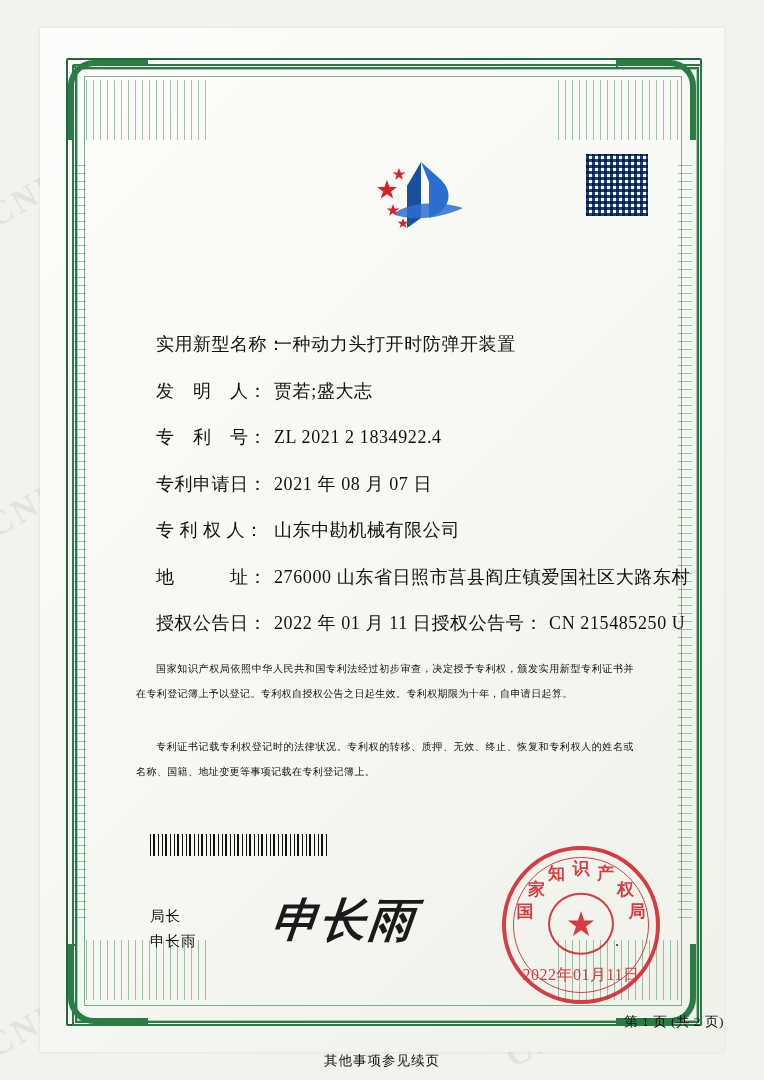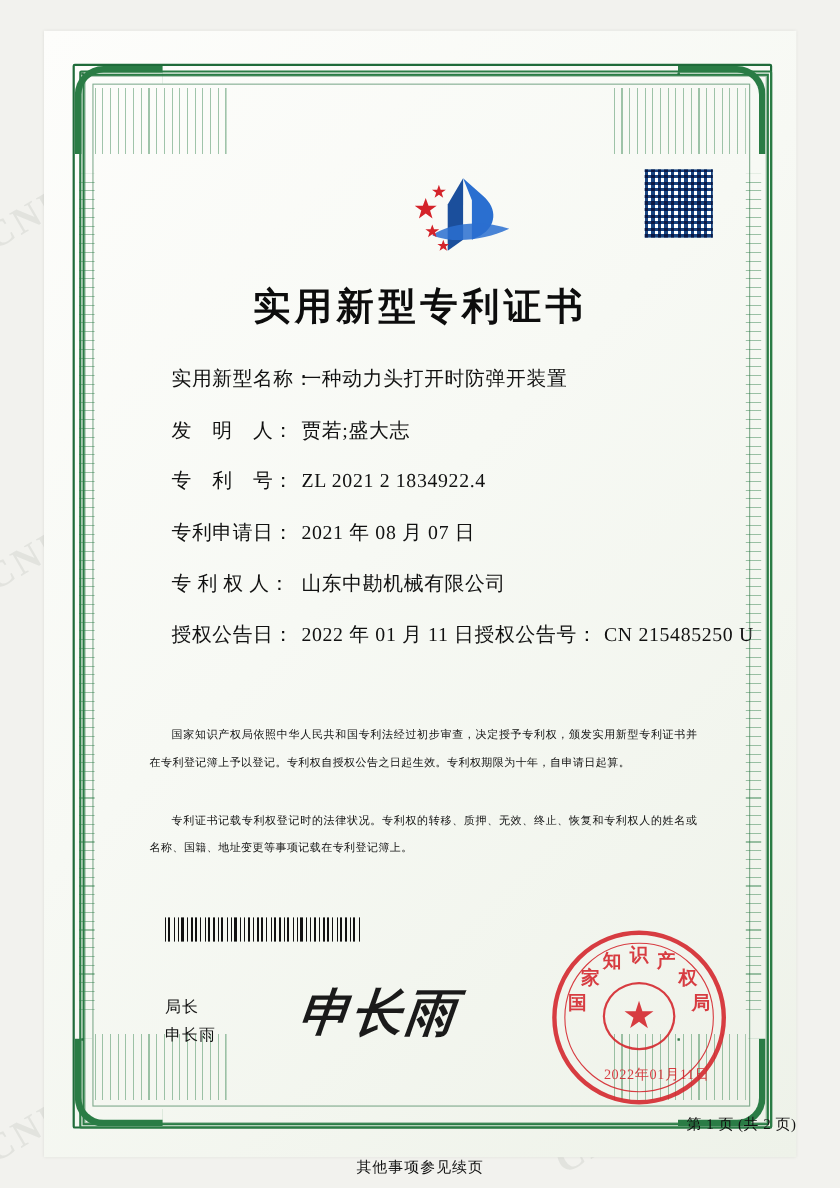--- a/index.html
+++ b/index.html
@@ -267,24 +267,23 @@
     left: 50%;
     top: 50%;
     margin-left: -10px;
     margin-top: -10px;
   }
   .seal-date {
     position: absolute;
     left: 50%;
     bottom: 14px;
     transform: translateX(-50%);
-    font-size: 13px;
+    font-size: 16px;
     letter-spacing: 0.5px;
     white-space: nowrap;
-    margin-left: 16px;
   }
 
   
   .page-num {
     position: absolute;
     left: 0; right: 0;
     top: 985px;
     text-align: right;
     font-size: 13.5px;
     color: #111;
@@ -337,21 +336,20 @@
         <polygon points="24,24 26.6,31 34,31 28,35.4 30.2,42.6 24,38.2 17.8,42.6 20,35.4 14,31 21.4,31"></polygon>
         <polygon points="36,12 37.6,16.4 42.3,16.4 38.5,19.2 39.9,23.7 36,21 32.1,23.7 33.5,19.2 29.7,16.4 34.4,16.4"></polygon>
         <polygon points="30,48 31.6,52.4 36.3,52.4 32.5,55.2 33.9,59.7 30,57 26.1,59.7 27.5,55.2 23.7,52.4 28.4,52.4"></polygon>
         <polygon points="40,62 41.4,65.8 45.4,65.8 42.2,68.2 43.4,72 40,69.7 36.6,72 37.8,68.2 34.6,65.8 38.6,65.8"></polygon>
       </g>
     </svg>
   </div>
 
   <div class="qr"></div>
 
-  <div class="title">实用新型专利证书</div>
 
   <div class="fields">
     <div class="row">
       <span class="lbl">实用新型名称：</span>
       <span class="val">一种动力头打开时防弹开装置</span>
     </div>
     <div class="row">
       <span class="lbl">发　明　人：</span>
       <span class="val">贾若;盛大志</span>
     </div>
@@ -359,20 +357,24 @@
       <span class="lbl">专　利　号：</span>
       <span class="val">ZL 2021 2 1834922.4</span>
     </div>
     <div class="row">
       <span class="lbl">专利申请日：</span>
       <span class="val">2021 年 08 月 07 日</span>
     </div>
     <div class="row">
       <span class="lbl">专 利 权 人：</span>
       <span class="val">山东中勘机械有限公司</span>
+    </div>
+    <div class="row">
+      <span class="lbl">地　　　址：</span>
+      <span class="val">276000  山东省日照市莒县阎庄镇爱国社区大路东村</span>
     </div>
     <div class="row">
       <span class="lbl">授权公告日：</span>
       <span class="val">2022 年 01 月 11 日</span>
       <span class="val seg2">授权公告号：</span>
       <span class="val" style="margin-left:6px">CN 215485250 U</span>
     </div>
   </div>
 
   <div class="para para-1">

